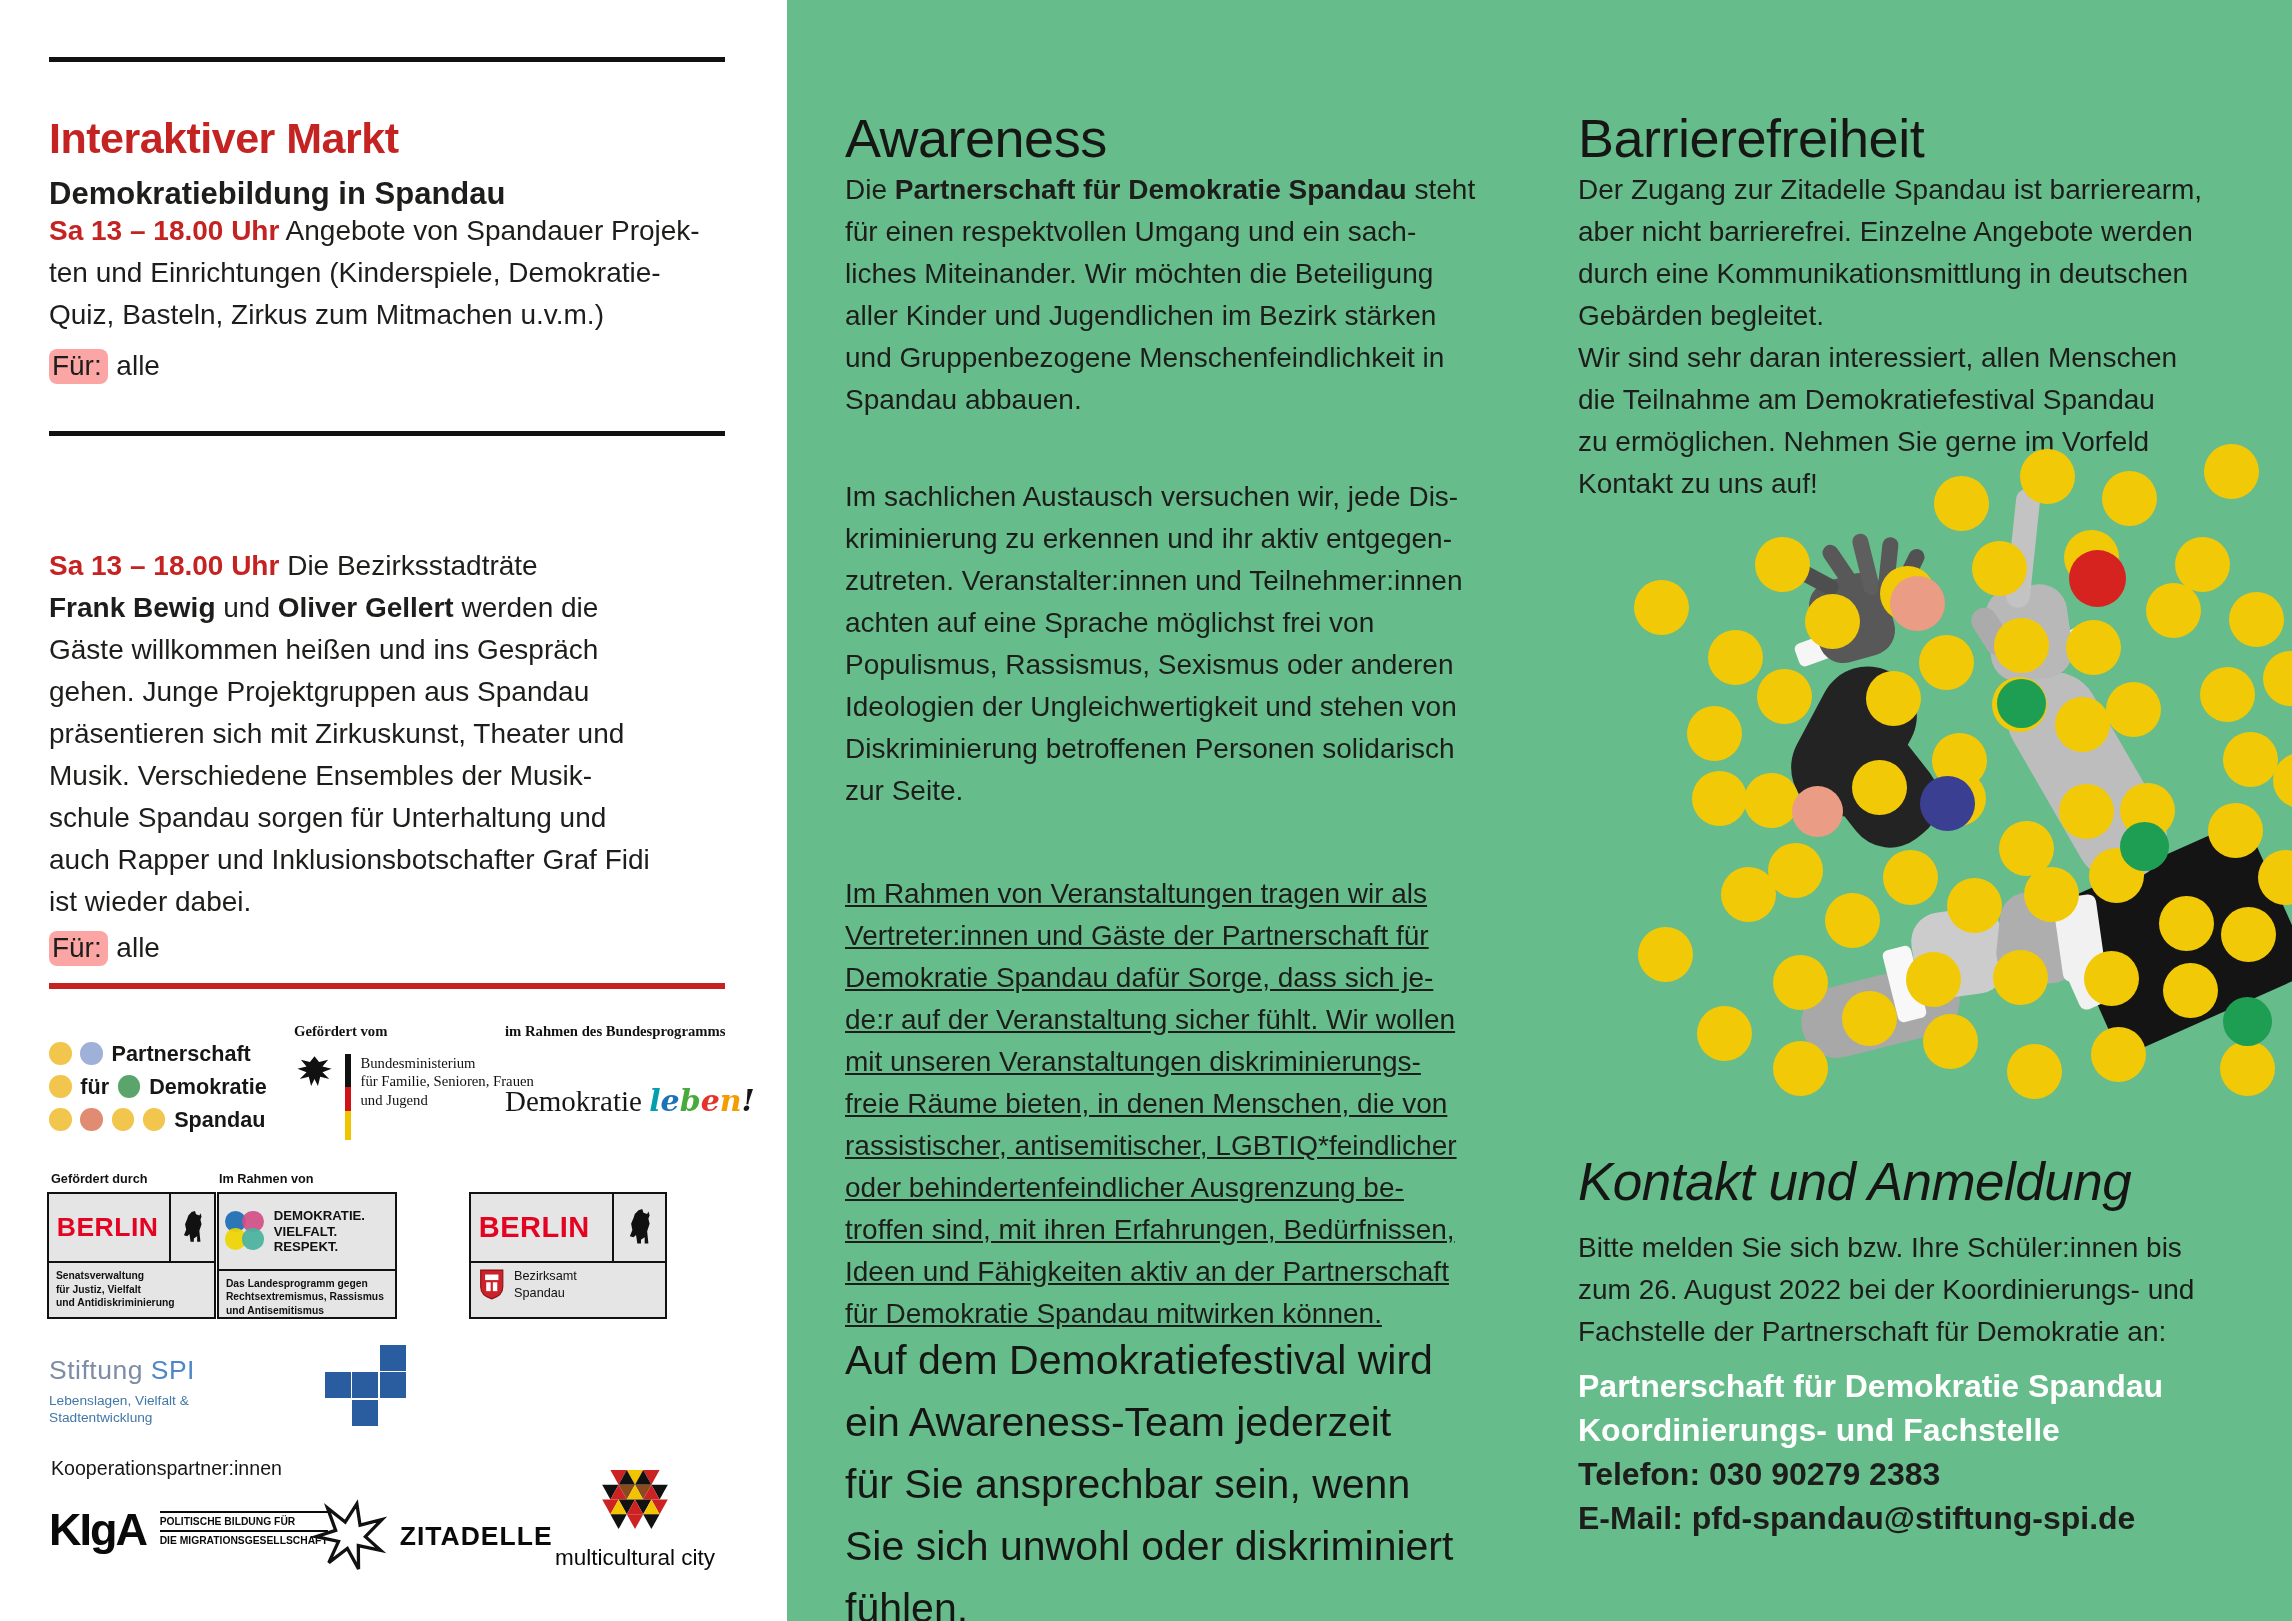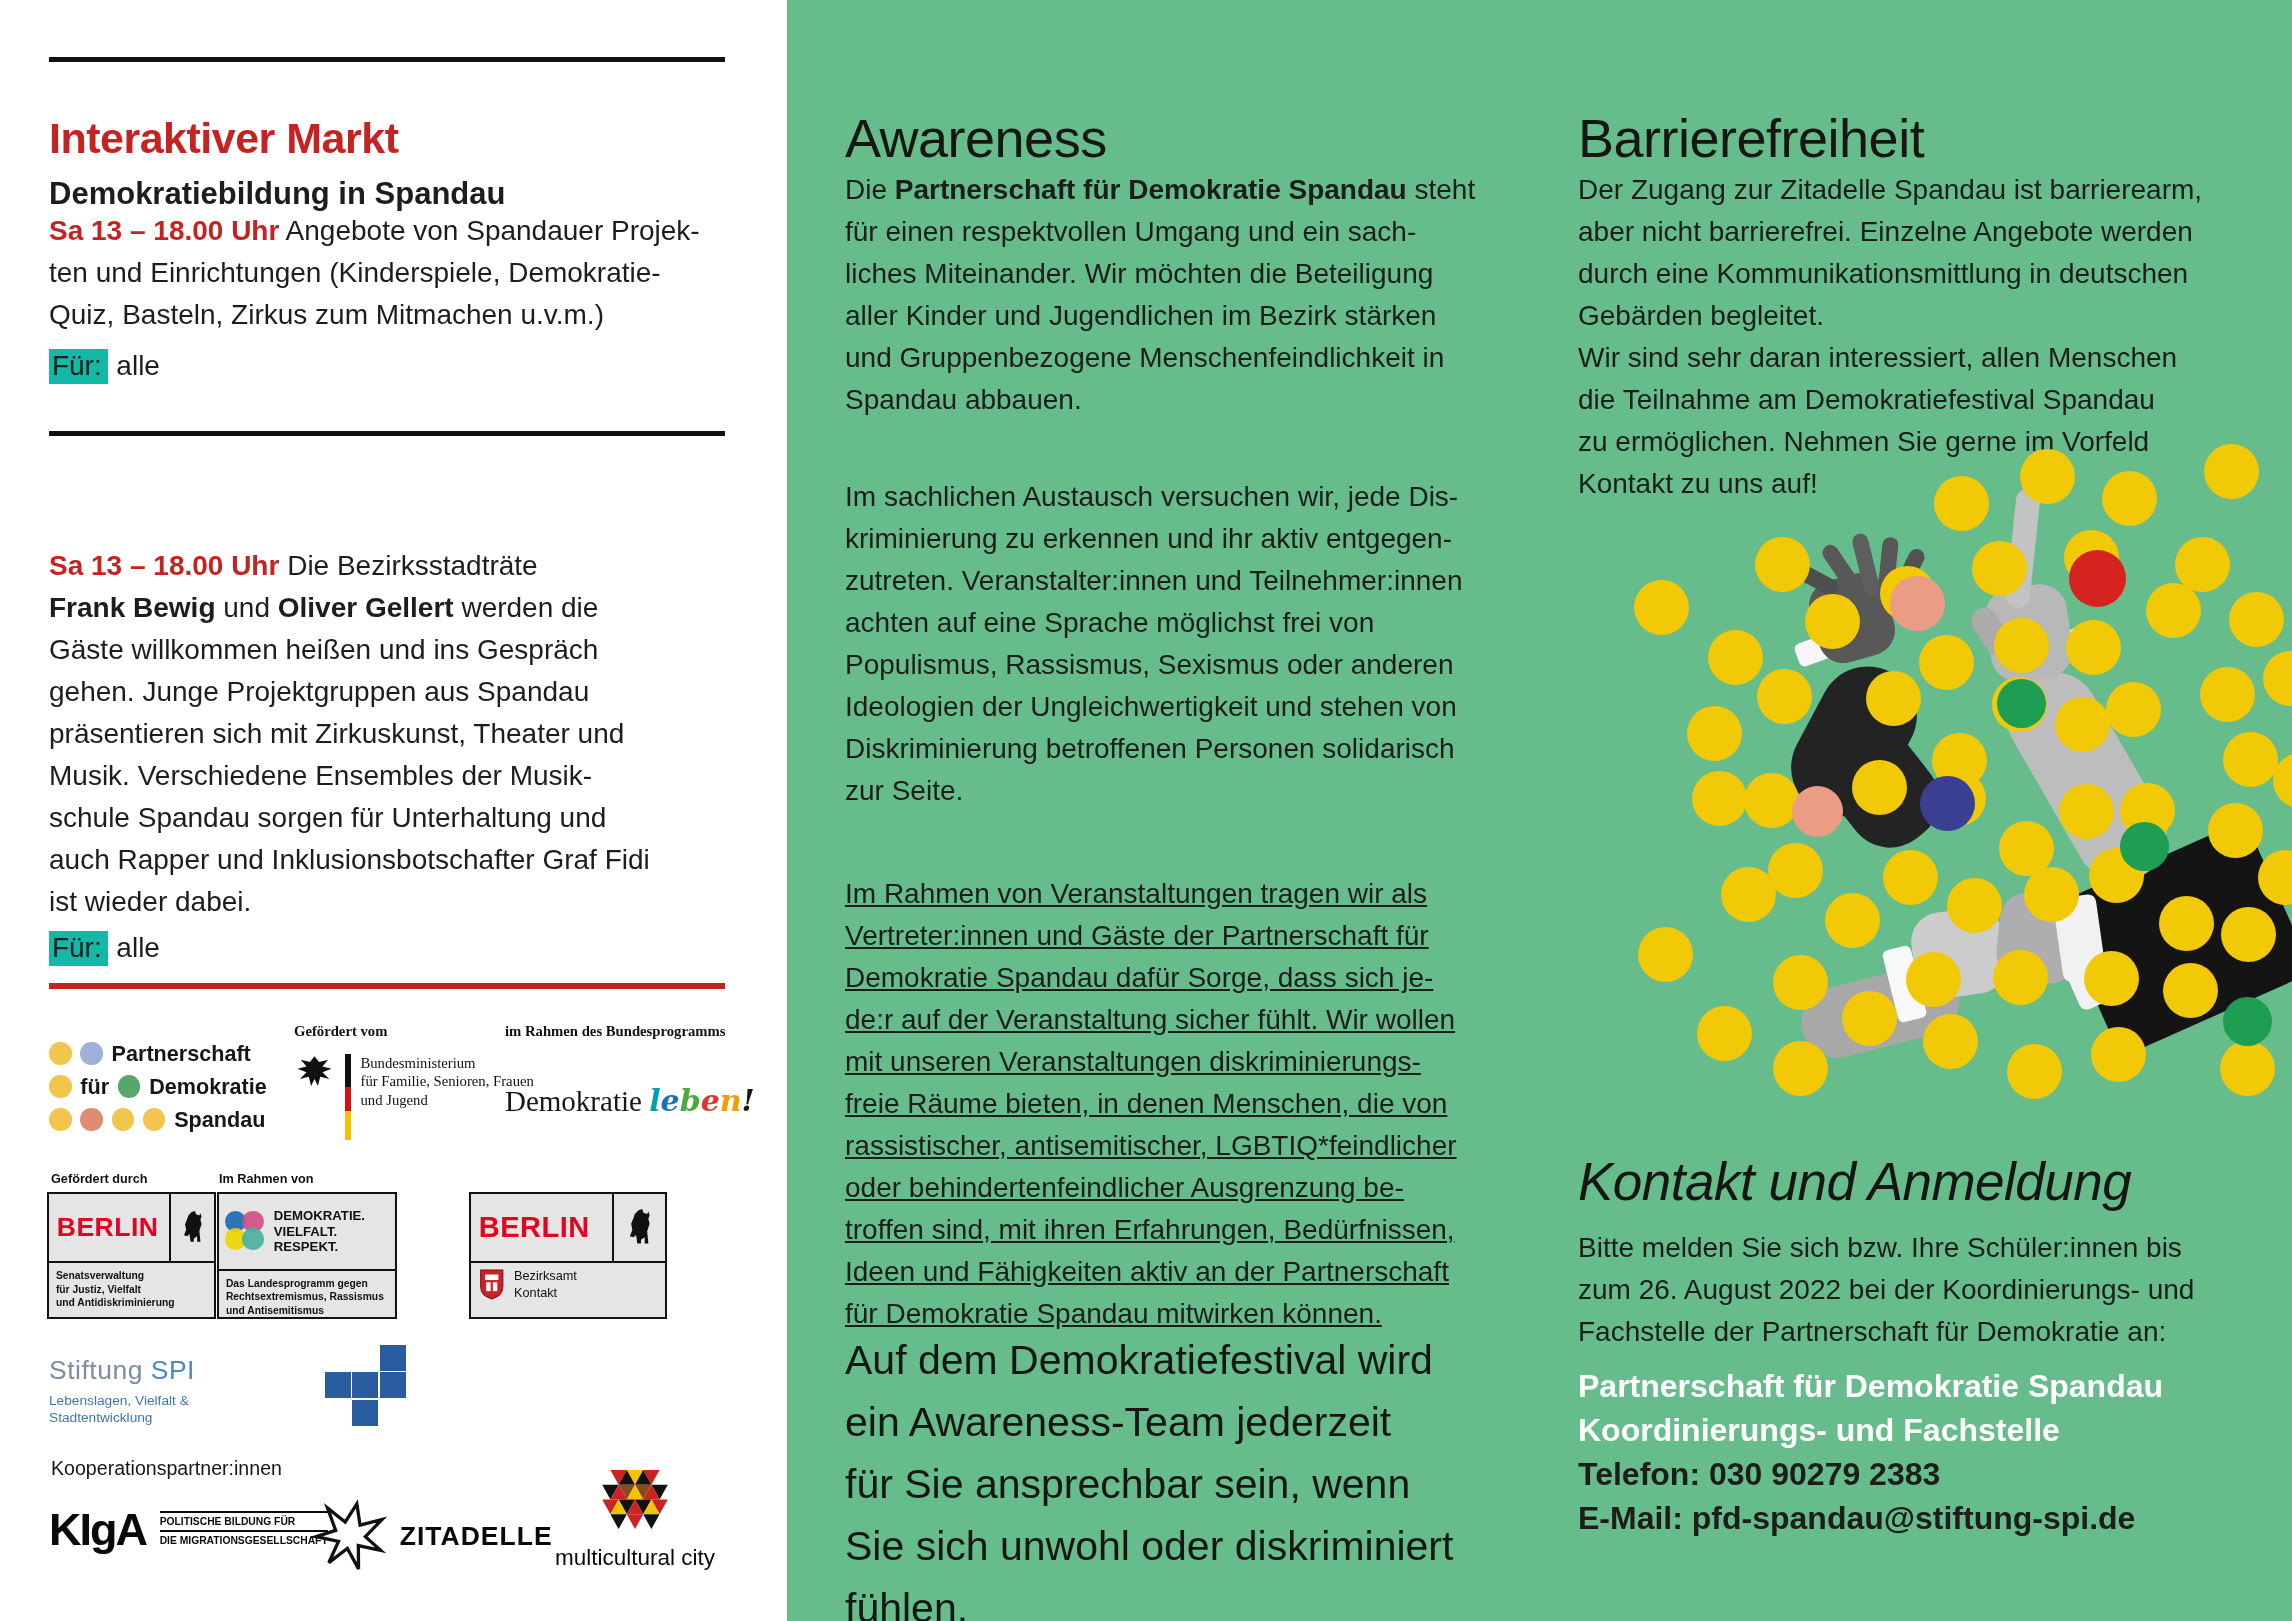--- a/index.html
+++ b/index.html
@@ -8,21 +8,21 @@
   .green-bg{position:absolute;left:787px;top:0;width:1506px;height:1621px;background:#67bc8b;}
   .abs{position:absolute;}
   .pre{white-space:pre-line;}
   .hr-black{position:absolute;height:4.9px;background:#111;}
   .hr-red{position:absolute;height:5.9px;background:#c42322;}
   .h-red{position:absolute;font-size:43px;font-weight:600;color:#c42322;letter-spacing:-0.5px;}
   .h-big{position:absolute;font-size:54px;font-weight:500;letter-spacing:-0.5px;color:#161614;}
   .body-txt{position:absolute;font-size:28px;line-height:42px;color:#1d1d1b;}
   .bold{font-weight:700;}
   .red-bold{color:#c42322;font-weight:700;}
-  .hl{background:#14b8a6;padding:1px 5.9px 2.9px 2.9px;}
+  .hl{background:#fca5a5;padding:1px 5.9px 2.9px 2.9px;border-radius:8px;}
   .callout{position:absolute;font-size:41px;line-height:62px;font-weight:500;color:#161614;}
   .contact-line{font-size:32px;font-weight:700;line-height:44px;margin:0;}
   .white{color:#ffffff;}
   
   .pfd-row{display:flex;align-items:center;gap:8.8px;height:33px;}
   .pfd-dot{width:22.5px;height:22.5px;border-radius:50%;flex:0 0 auto;}
   .pfd-txt{font-size:21.6px;font-weight:700;color:#161614;}
   .lbl-serif{font-family:"Liberation Serif",serif;font-weight:700;font-size:14.7px;color:#111;}
   .lbl-sans{font-size:12.7px;font-weight:700;color:#111;}
   .bm-name{font-family:"Liberation Serif",serif;font-size:14.7px;line-height:18.6px;color:#111;}
@@ -168,21 +168,21 @@
       </span>
     </div>
     <div style="display:flex;align-items:center;gap:9.8px;padding:4.9px 7.8px;">
       <svg width="25.5" height="31" viewBox="0 0 22 28">
         <path d="M1 1 H21 V16 Q21 24 11 27 Q1 24 1 16 Z" fill="#cc2229" stroke="#8a1216"></path>
         <rect x="5" y="5" width="12" height="5" fill="#fff"></rect>
           <rect x="6" y="12" width="4" height="8" fill="#fff"></rect>
           <rect x="12" y="12" width="4" height="8" fill="#fff"></rect>
       </svg>
       <span class="box-sub pre" style="padding:0;font-weight:400;font-size:12.7px;line-height:16.7px;">Bezirksamt
-Kontakt</span>
+Spandau</span>
     </div>
   </div>
 
   <div class="abs" style="left:49px;top:1355px;">
     <div class="spi-line1">
       <span class="spi-gray">Stiftung </span><span class="spi-blue">SPI</span>
     </div>
     <div class="spi-sub pre" style="margin-top:5.9px;">Lebenslagen, Vielfalt &amp;
 Stadtentwicklung</div>
   </div>

